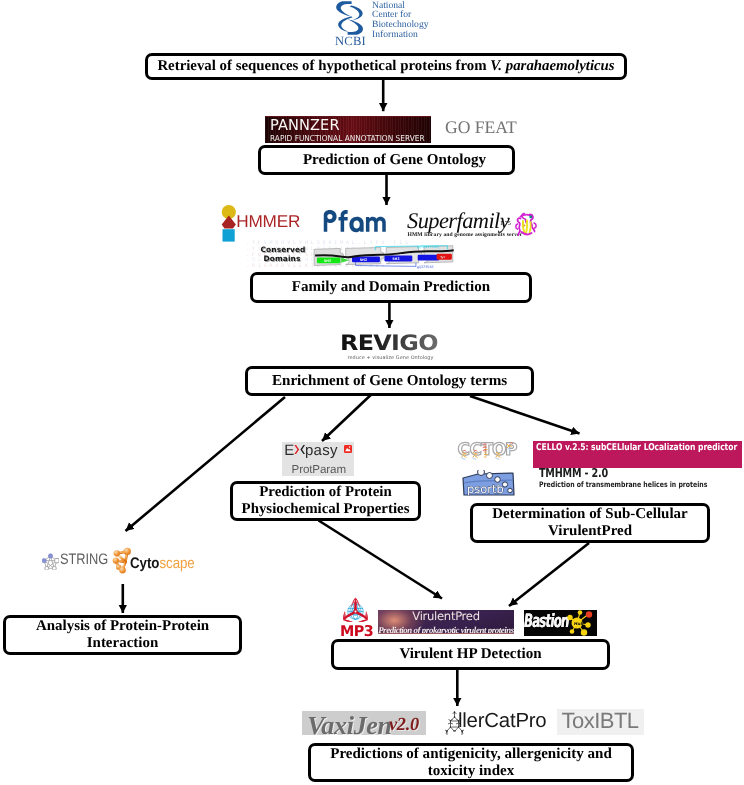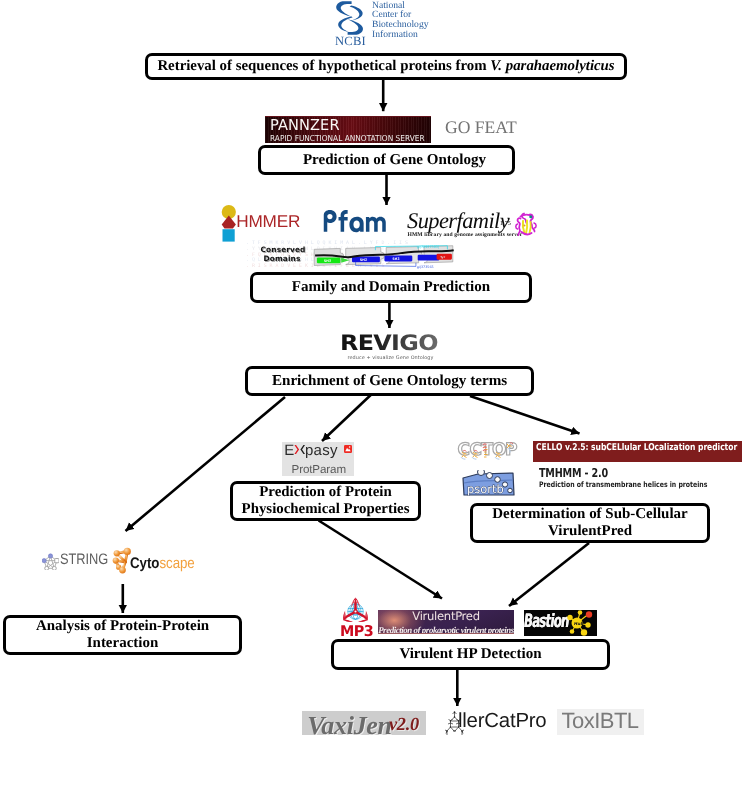--- a/index.html
+++ b/index.html
@@ -277,21 +277,21 @@
       <circle cx="40" cy="4" r="7"></circle>
       <circle cx="57" cy="11" r="6"></circle>
       <circle cx="73" cy="19" r="5.6"></circle>
       <circle cx="88" cy="29" r="5.2"></circle>
       <circle cx="98" cy="41" r="4.6"></circle>
     </g>
     <text x="12" y="45" font-family="'DejaVu Sans',sans-serif" font-size="23" fill="#fafafa" stroke="#2c3a5a" stroke-width="1.5" paint-order="stroke">psortb</text>
   </svg>
 </div>
 
-<div class="abs" id="cello" style="left:533px;top:441px;width:209px;height:21px;background:#7f1d1d;">
+<div class="abs" id="cello" style="left:533px;top:441px;width:209px;height:27px;background:#be185d;">
   <div style="position:absolute;left:3px;top:2.0px;font-family:'DejaVu Sans',sans-serif;font-weight:bold;
        font-size:9.3px;line-height:1;color:#fff;white-space:nowrap;letter-spacing:-0.04px;transform:scaleX(0.815);transform-origin:left top;">CELLO v.2.5: subCELlular LOcalization predictor</div>
 </div>
 
 <div class="abs" id="tmhmm" style="left:538px;top:467px;width:180px;height:22px;">
   <div style="position:absolute;left:0.5px;top:0px;font-family:'DejaVu Sans',sans-serif;font-weight:bold;
        font-size:12.2px;line-height:1;color:#1c1c1c;white-space:nowrap;letter-spacing:-0.25px;transform:scaleX(0.79);transform-origin:left top;">TMHMM - 2.0</div>
   <div style="position:absolute;left:0.5px;top:13.6px;font-family:'DejaVu Sans',sans-serif;font-weight:bold;
        font-size:7.6px;line-height:1;color:#1c1c1c;white-space:nowrap;letter-spacing:-0.02px;transform:scaleX(0.815);transform-origin:left top;">Prediction of transmembrane helices in proteins</div>
 </div>
@@ -462,14 +462,17 @@
   </svg>
   <div style="position:absolute;left:14.0px;top:0.5px;font-family:'Liberation Sans',sans-serif;
        font-size:20.4px;line-height:1;color:#1a1a1a;white-space:nowrap;letter-spacing:-0.22px;">llerCatPro</div>
 </div>
 
 <div class="abs" id="toxibtl" style="left:557px;top:709px;width:87px;height:26px;background:#f0f0f0;">
   <div style="position:absolute;left:4.4px;top:0.8px;font-family:'Liberation Sans',sans-serif;
        font-size:22.0px;line-height:1;color:#7a7a7a;white-space:nowrap;letter-spacing:-0.5px;">ToxIBTL</div>
 </div>
 
+<div class="fbox" id="b9" style="left:308px;top:743px;width:326px;height:39px;font-size:15.04px;">
+  <span><span>Predictions of antigenicity, allergenicity and</span><br><span>toxicity index</span></span>
+</div>
 
 </div>
 
 </body></html>

